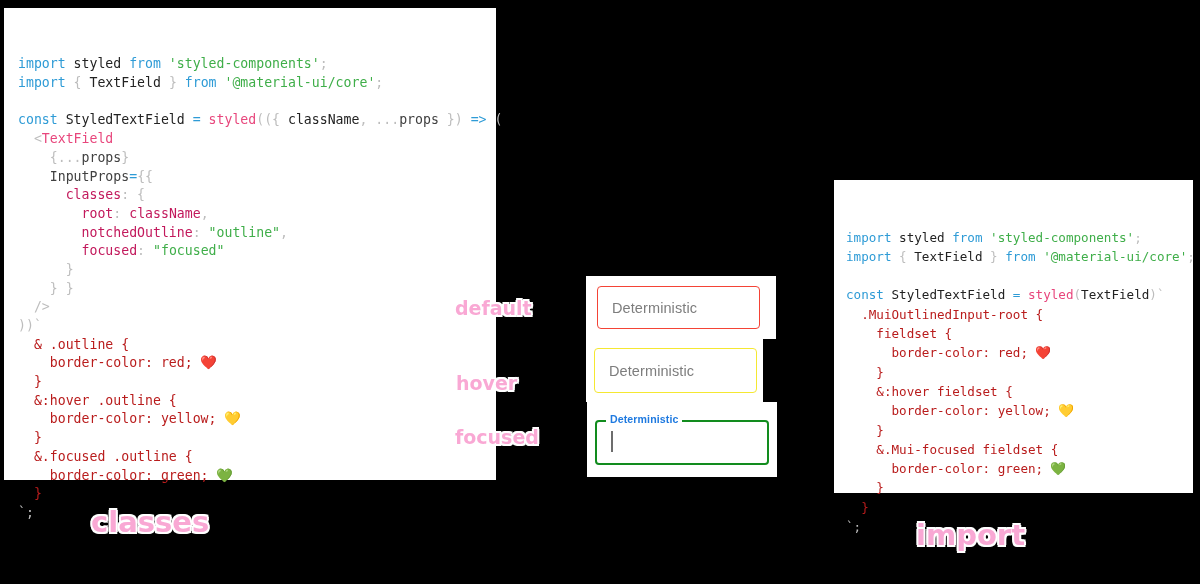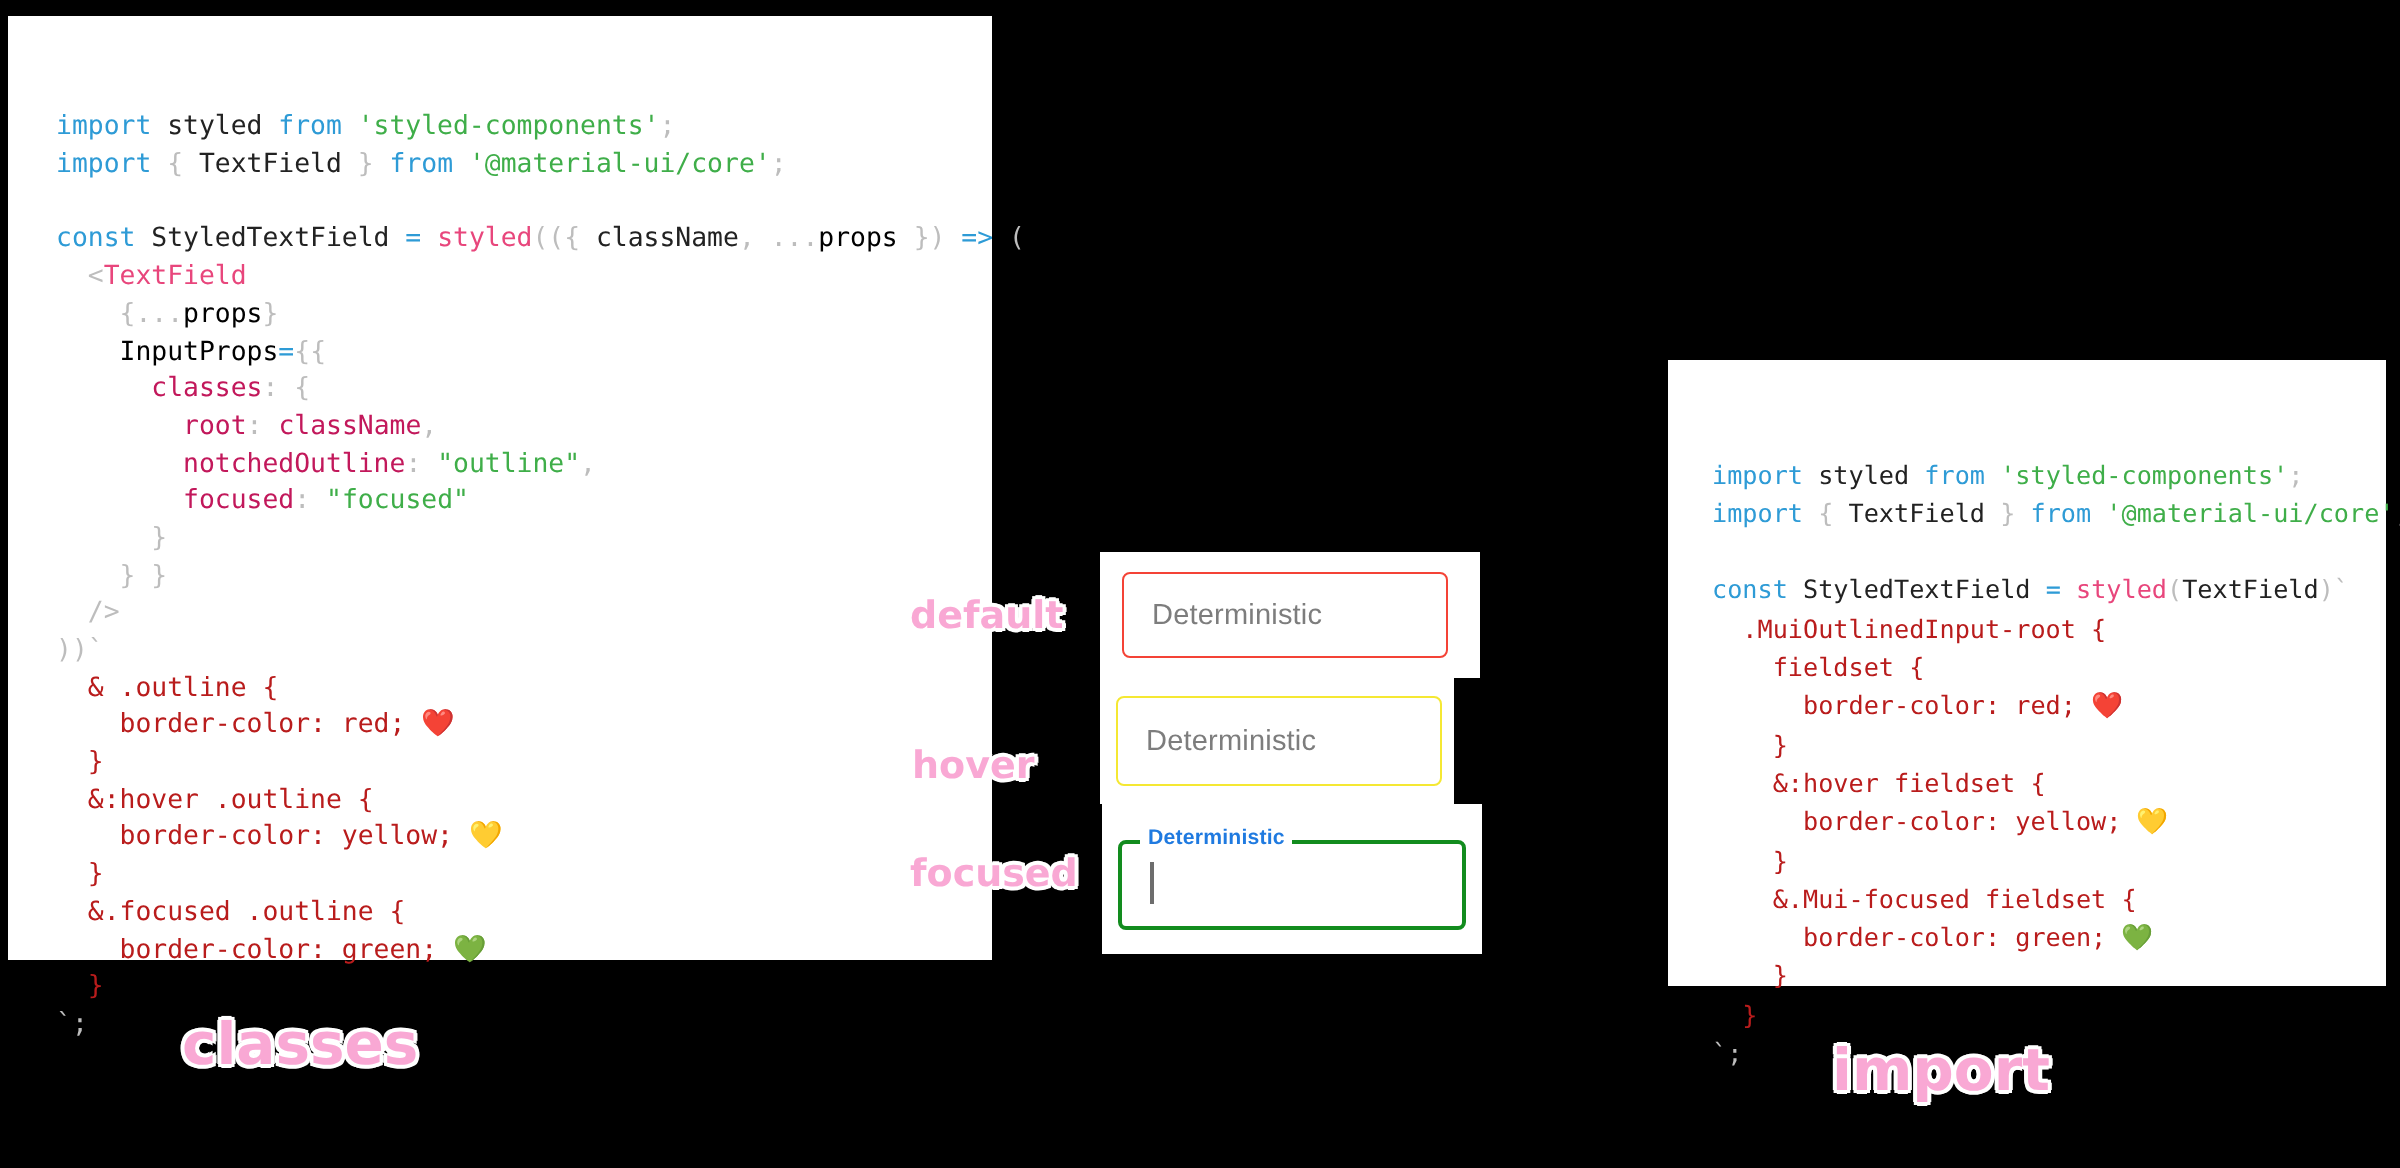--- a/index.html
+++ b/index.html
@@ -35,42 +35,43 @@
   #panel-globals {
     left: 834px;
     top: 180px;
     width: 359px;
     height: 313px;
     padding: 9px 0 0 12px;
     font-size: 12.6px;
     line-height: 19.3px;
   }
 
-  .ln { display: block; height: 1.0em; margin-left: 10px; }
+  .ln { display: block; height: 1.0em; }
   #panel-classes .ln { height: 18.7px; }
   #panel-globals .ln { height: 19.3px; }
 
   
   .kw   { color: #2e9bd6; }      
   .pln  { color: #222222; }      
   .str  { color: #3fae49; }      
   .punc { color: #bdbdbd; }      
   .fn   { color: #e8467c; }      
   .tag  { color: #e8467c; }      
-  .attr { color: #000000; }      
+  .attr { color: #404040; }      
   .prop { color: #c2185b; }      
   .sel  { color: #b91c1c; }      
   .op   { color: #2e9bd6; }      
   .emoji{ font-family: "DejaVu Sans", sans-serif; font-size: 1.02em; }
 
   
   .shot {
     position: absolute;
     background: #ffffff;
     box-sizing: border-box;
+    margin-left: 36px;
   }
   #shot-default { left: 550px; top: 276px; width: 190px; height: 63px; }
   #shot-hover   { left: 550px; top: 339px; width: 177px; height: 63px; }
   #shot-focused { left: 551px; top: 402px; width: 190px; height: 75px; }
 
   .tf {
     position: absolute;
     box-sizing: border-box;
     border-radius: 4px;
     background: #ffffff;

